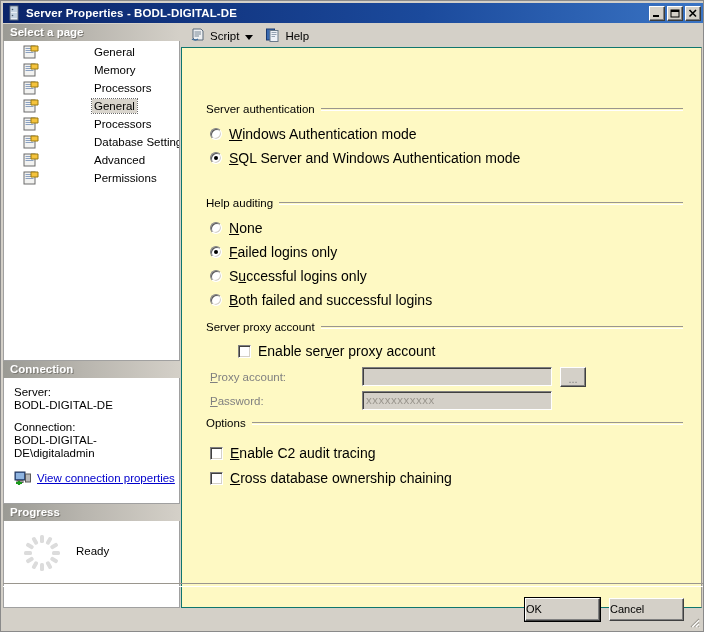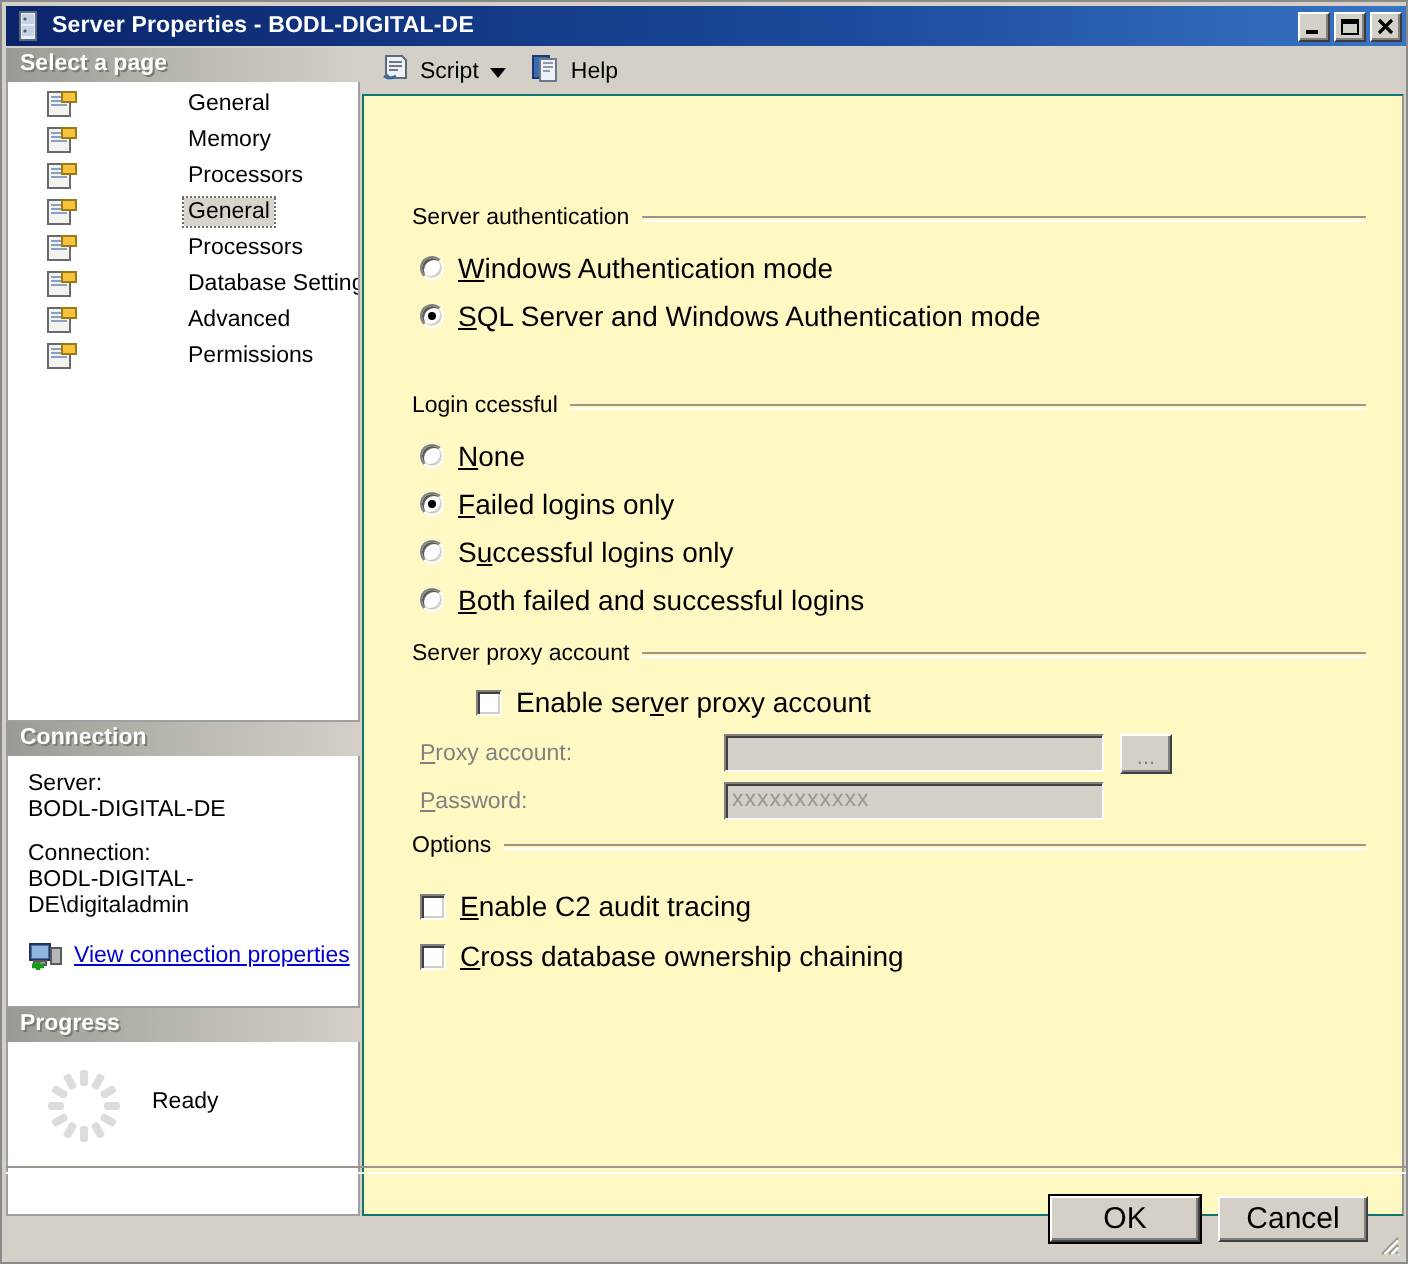--- a/index.html
+++ b/index.html
@@ -300,22 +300,21 @@
   .btn {
     position: absolute;
     width: 75px; height: 23px;
     background: #d4d0c8;
     border-top: 1px solid #ffffff;
     border-left: 1px solid #ffffff;
     border-right: 1px solid #404040;
     border-bottom: 1px solid #404040;
     box-shadow: inset -1px -1px 0 #808080;
     box-sizing: border-box;
-    font-size: 15px;
-    text-align: center;
+    font-size: 11px;
     line-height: 21px;
     cursor: default;
   }
   .btn.default { outline: 1px solid #000000; outline-offset: 0px; }
   .grip {
     position: absolute;
     right: 3px; bottom: 3px;
     width: 14px; height: 14px;
   }
 </style>
@@ -545,21 +544,21 @@
           <span class="opt-label"><span class="u">W</span><span>indows Authentication mode</span></span>
         </div>
         <div class="opt-row" style="margin-top:8px;">
           <span class="radio checked"></span>
           <span class="opt-label"><span class="u">S</span><span>QL Server and Windows Authentication mode</span></span>
         </div>
       </div>
 
       <div class="group" style="top:148px;">
         <div class="group-head">
-          <span class="group-title">Login ccessful</span>
+          <span class="group-title">Help auditing</span>
           <span class="group-rule"></span>
         </div>
         <div class="opt-row" style="margin-top:10px;">
           <span class="radio"></span>
           <span class="opt-label"><span class="u">N</span><span>one</span></span>
         </div>
         <div class="opt-row" style="margin-top:8px;">
           <span class="radio checked"></span>
           <span class="opt-label"><span class="u">F</span><span>ailed logins only</span></span>
         </div>

